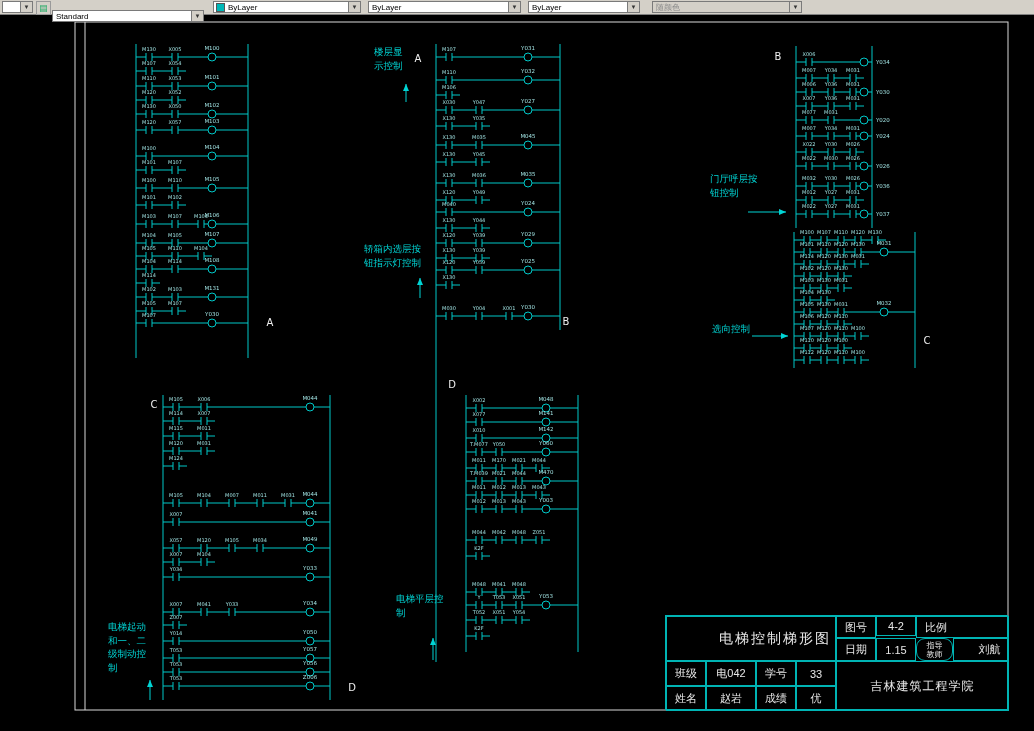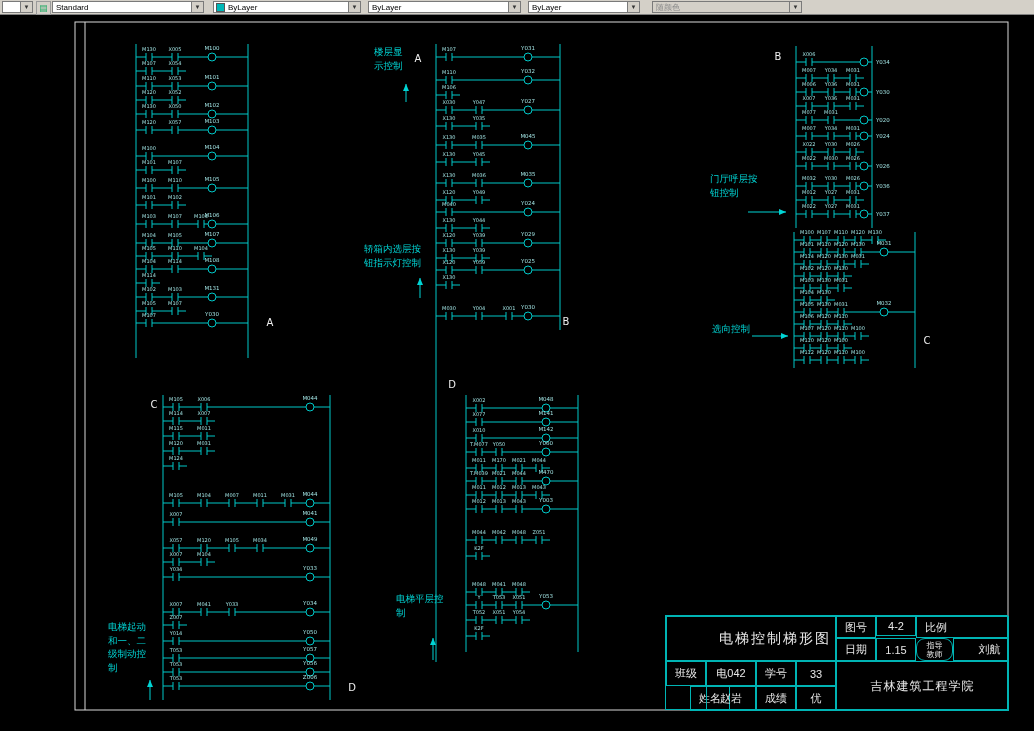--- a/index.html
+++ b/index.html
@@ -56,21 +56,21 @@
 
   <div class="combo" style="left:2px;width:31px;">
     <span class="ctext"></span>
     <span class="arrow">▼</span>
   </div>
 
   <div class="icon-btn">
     <span>▤</span>
   </div>
 
-  <div class="combo" style="left:52px;width:152px;">
+  <div class="combo" style="left:52px;width:152px;margin-top:9px;">
     <span class="ctext">Standard</span>
     <span class="arrow">▼</span>
   </div>
 
   <div class="combo" style="left:213px;width:148px;">
     <span class="swatch" style="background: rgb(0, 184, 184);"></span>
     <span class="ctext">ByLayer</span>
     <span class="arrow">▼</span>
   </div>
 
@@ -1160,17 +1160,17 @@
     <div>教师</div>
   </div>
   <div class="tbc" style="left:287px;top:22px;width:56px;height:23px;padding-left:17px;">刘航</div>
 
   <div class="tbc" style="left:0;top:45px;width:40px;height:25px;">班级</div>
   <div class="tbc" style="left:40px;top:45px;width:50px;height:25px;">电042</div>
   <div class="tbc" style="left:90px;top:45px;width:40px;height:25px;">学号</div>
   <div class="tbc" style="left:130px;top:45px;width:40px;height:25px;">33</div>
   <div class="tbc school" style="left:170px;top:45px;width:173px;height:50px;">吉林建筑工程学院</div>
 
-  <div class="tbc" style="left:0;top:70px;width:40px;height:25px;margin-left:24px;">姓名</div>
+  <div class="tbc" style="left:0;top:70px;width:40px;height:25px;">姓名</div>
   <div class="tbc" style="left:40px;top:70px;width:50px;height:25px;">赵岩</div>
   <div class="tbc" style="left:90px;top:70px;width:40px;height:25px;">成绩</div>
   <div class="tbc" style="left:130px;top:70px;width:40px;height:25px;">优</div>
 </div>
 
 </body></html>

